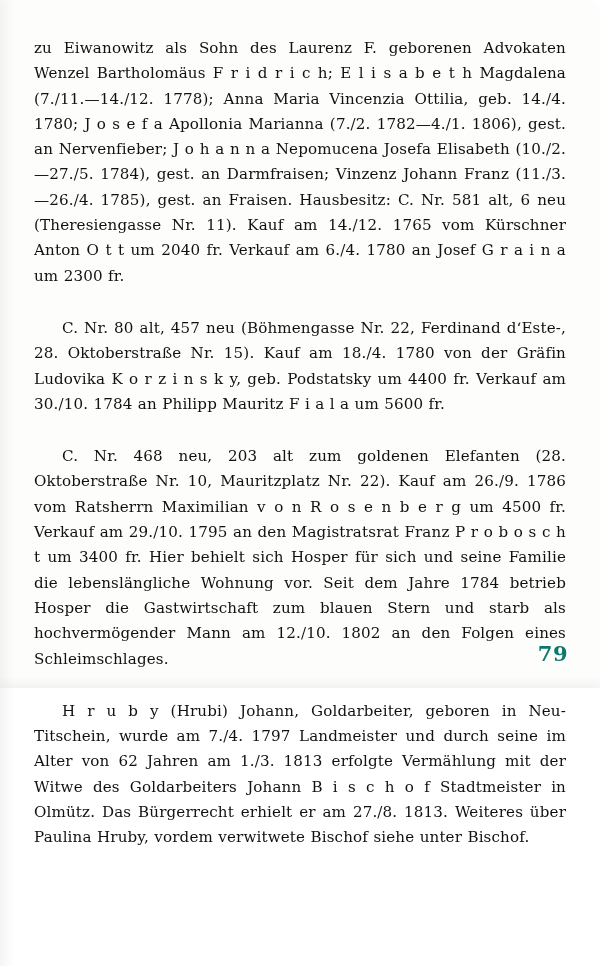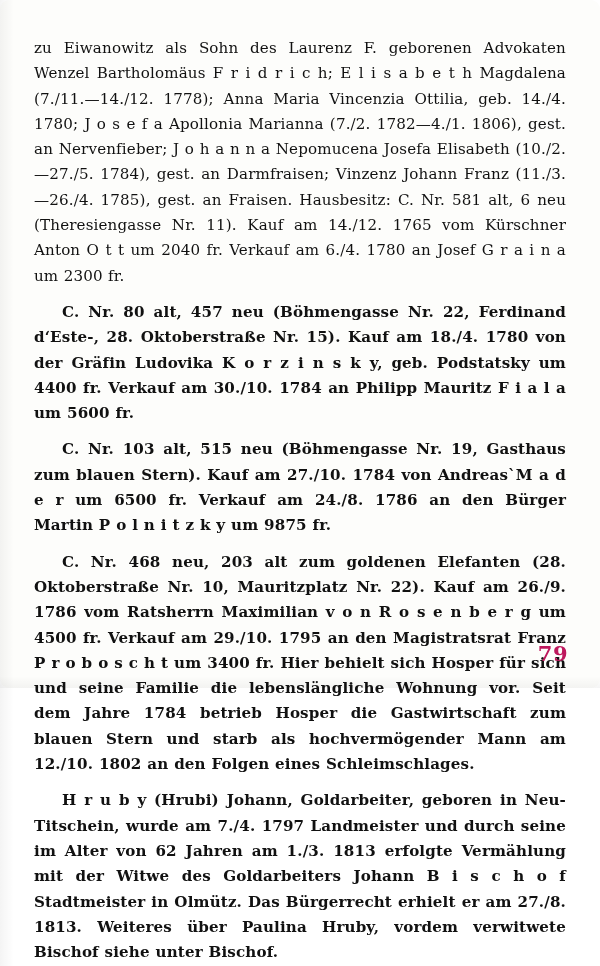--- a/index.html
+++ b/index.html
@@ -38,32 +38,31 @@
     text-justify: inter-word;
     letter-spacing: 0.15px;
     word-spacing: 0.4px;
     -webkit-hyphens: none;
     hyphens: none;
   }
   p.indent {
     text-indent: 28px;
   }
   p.gap {
-    margin-top: 11px;
-    font-weight: bold;
+    margin-top: 27px;
   }
   .page-number {
     position: absolute;
     right: 32px;
     bottom: 22px;
     font-size: 21px;
     font-weight: bold;
     font-family: "DejaVu Serif", serif;
     letter-spacing: 0.5px;
-    color: #be185d;
+    color: #0f766e;
   }
   
   .edge-shade {
     position: absolute;
     pointer-events: none;
     background: linear-gradient(to right, rgba(0,0,0,0.045), rgba(0,0,0,0));
     left: 0; top: 0; width: 14px; height: 966px;
   }
   .edge-shade-b {
     position: absolute;
@@ -75,19 +74,18 @@
 </head>
 <body>
 
 <div class="page">
   <div class="edge-shade"></div>
   <div class="edge-shade-b"></div>
 
   <div class="text-column">
     <p class="para">zu Eiwanowitz als Sohn des Laurenz F. geborenen Advokaten Wenzel Bartholomäus F r i d r i c h; E l i s a b e t h Magdalena (7./11.—14./12. 1778); Anna Maria Vincenzia Ottilia, geb. 14./4. 1780; J o s e f a Apollonia Marianna (7./2. 1782—4./1. 1806), gest. an Nervenfieber; J o h a n n a Nepomucena Josefa Elisabeth (10./2.—27./5. 1784), gest. an Darmfraisen; Vinzenz Johann Franz (11./3.—26./4. 1785), gest. an Fraisen. Hausbesitz: C. Nr. 581 alt, 6 neu (Theresiengasse Nr. 11). Kauf am 14./12. 1765 vom Kürschner Anton O t t um 2040 fr. Verkauf am 6./4. 1780 an Josef G r a i n a um 2300 fr.</p>
     <p class="para indent gap">C. Nr. 80 alt, 457 neu (Böhmengasse Nr. 22, Ferdinand d‘Este-, 28. Oktoberstraße Nr. 15). Kauf am 18./4. 1780 von der Gräfin Ludovika K o r z i n s k y, geb. Podstatsky um 4400 fr. Verkauf am 30./10. 1784 an Philipp Mauritz F i a l a um 5600 fr.</p>
-    <p class="para indent gap">C. Nr. 103 alt, 515 neu (Böhmengasse Nr. 19, Gasthaus zum blauen Stern). Kauf am 27./10. 1784 von Andreas`M a d e r um 6500 fr. Verkauf am 24./8. 1786 an den Bürger Martin P o l n i t z k y um 9875 fr.</p>
     <p class="para indent gap">C. Nr. 468 neu, 203 alt zum goldenen Elefanten (28. Oktoberstraße Nr. 10, Mauritzplatz Nr. 22). Kauf am 26./9. 1786 vom Ratsherrn Maximilian v o n R o s e n b e r g um 4500 fr. Verkauf am 29./10. 1795 an den Magistratsrat Franz P r o b o s c h t um 3400 fr. Hier behielt sich Hosper für sich und seine Familie die lebenslängliche Wohnung vor. Seit dem Jahre 1784 betrieb Hosper die Gastwirtschaft zum blauen Stern und starb als hochvermögender Mann am 12./10. 1802 an den Folgen eines Schleimschlages.</p>
     <p class="para indent gap">H r u b y (Hrubi) Johann, Goldarbeiter, geboren in Neu-Titschein, wurde am 7./4. 1797 Landmeister und durch seine im Alter von 62 Jahren am 1./3. 1813 erfolgte Vermählung mit der Witwe des Goldarbeiters Johann B i s c h o f Stadtmeister in Olmütz. Das Bürgerrecht erhielt er am 27./8. 1813. Weiteres über Paulina Hruby, vordem verwitwete Bischof siehe unter Bischof.</p>
   </div>
 
   <div class="page-number">79</div>
 </div>
 
 </body></html>

